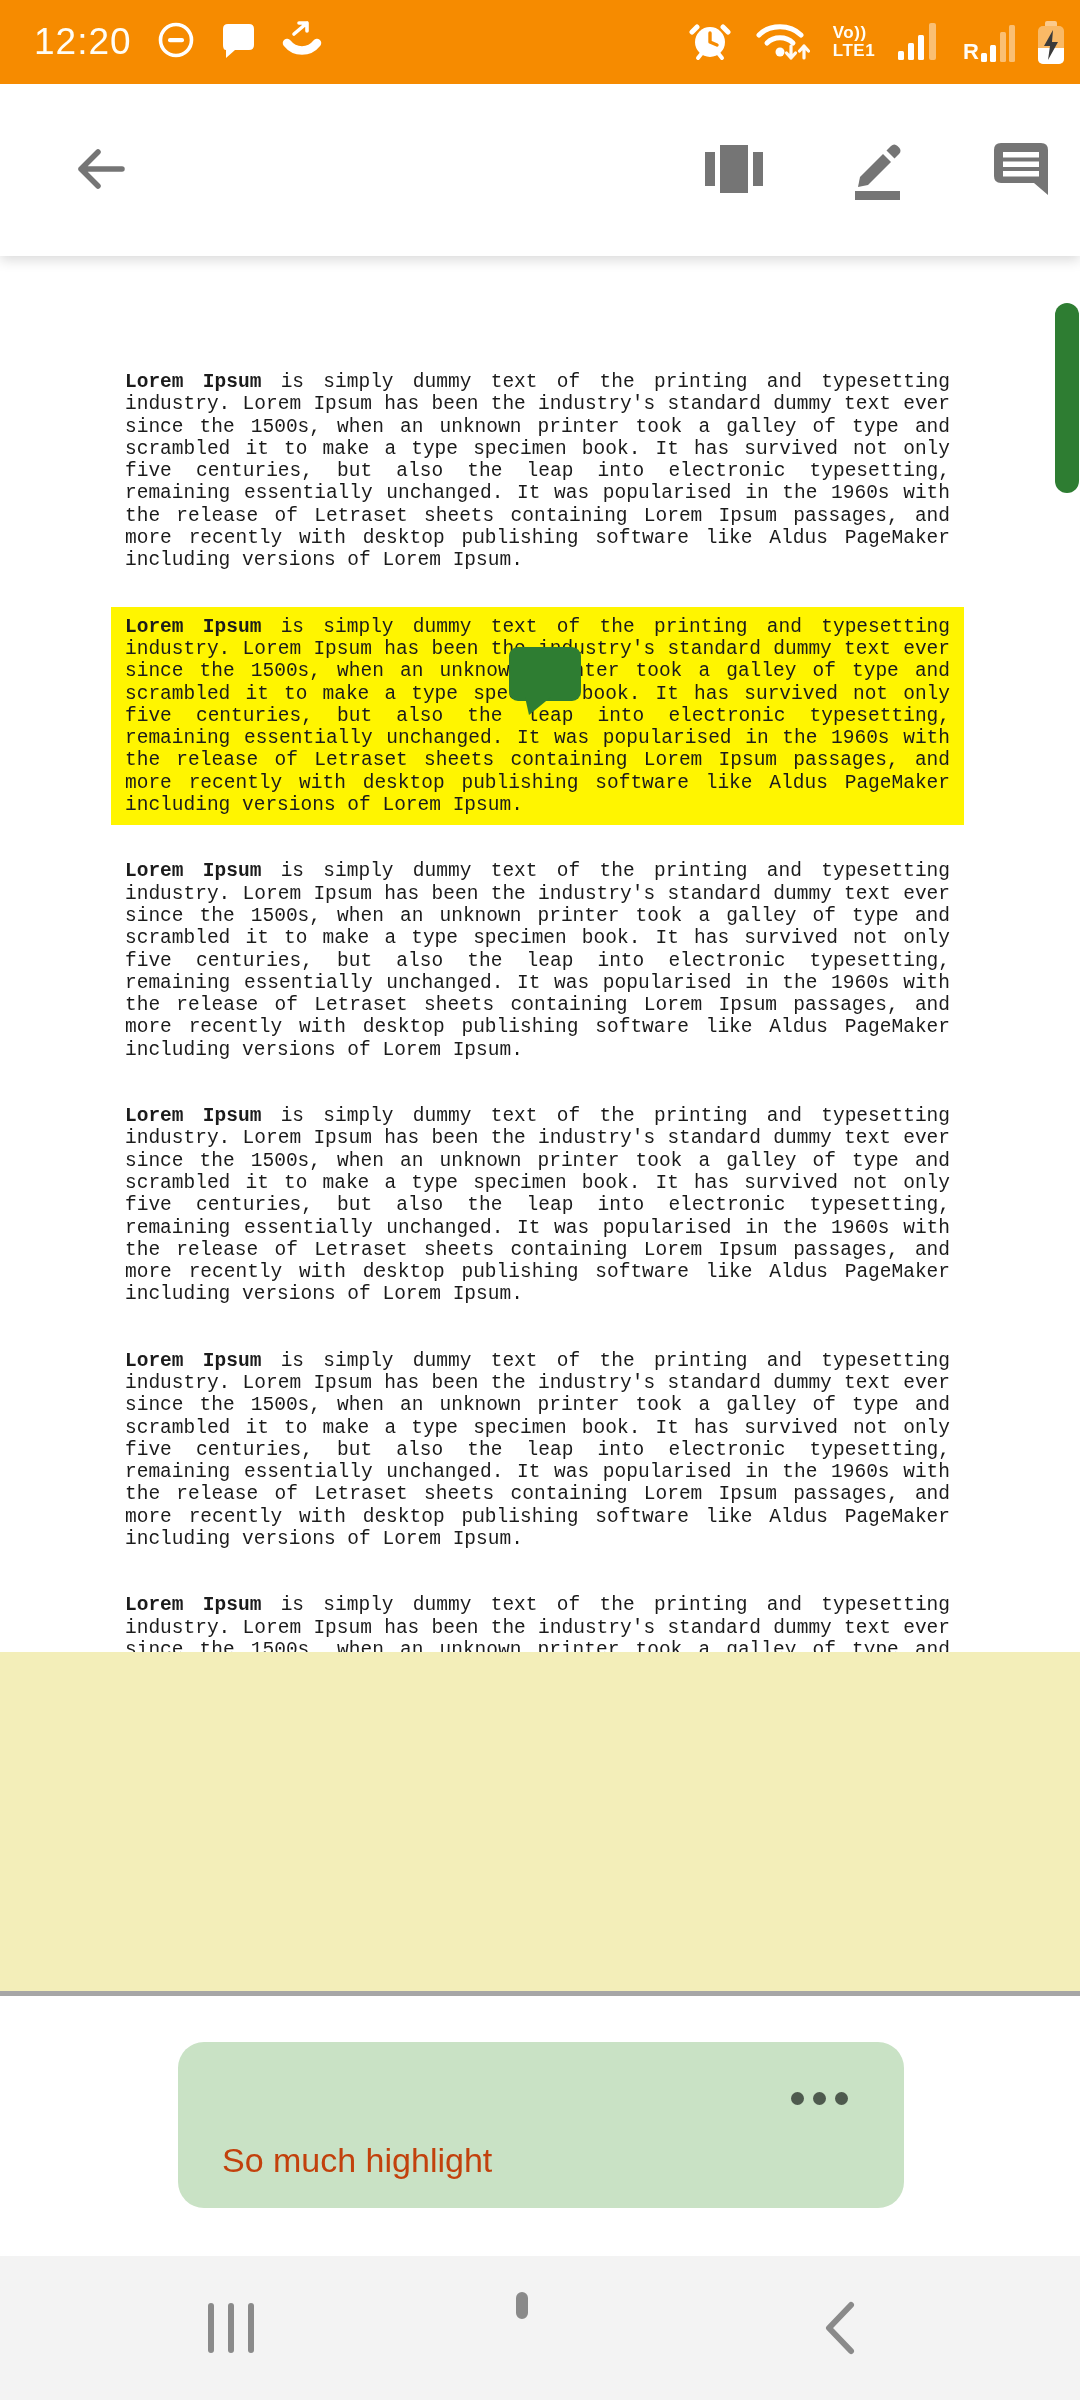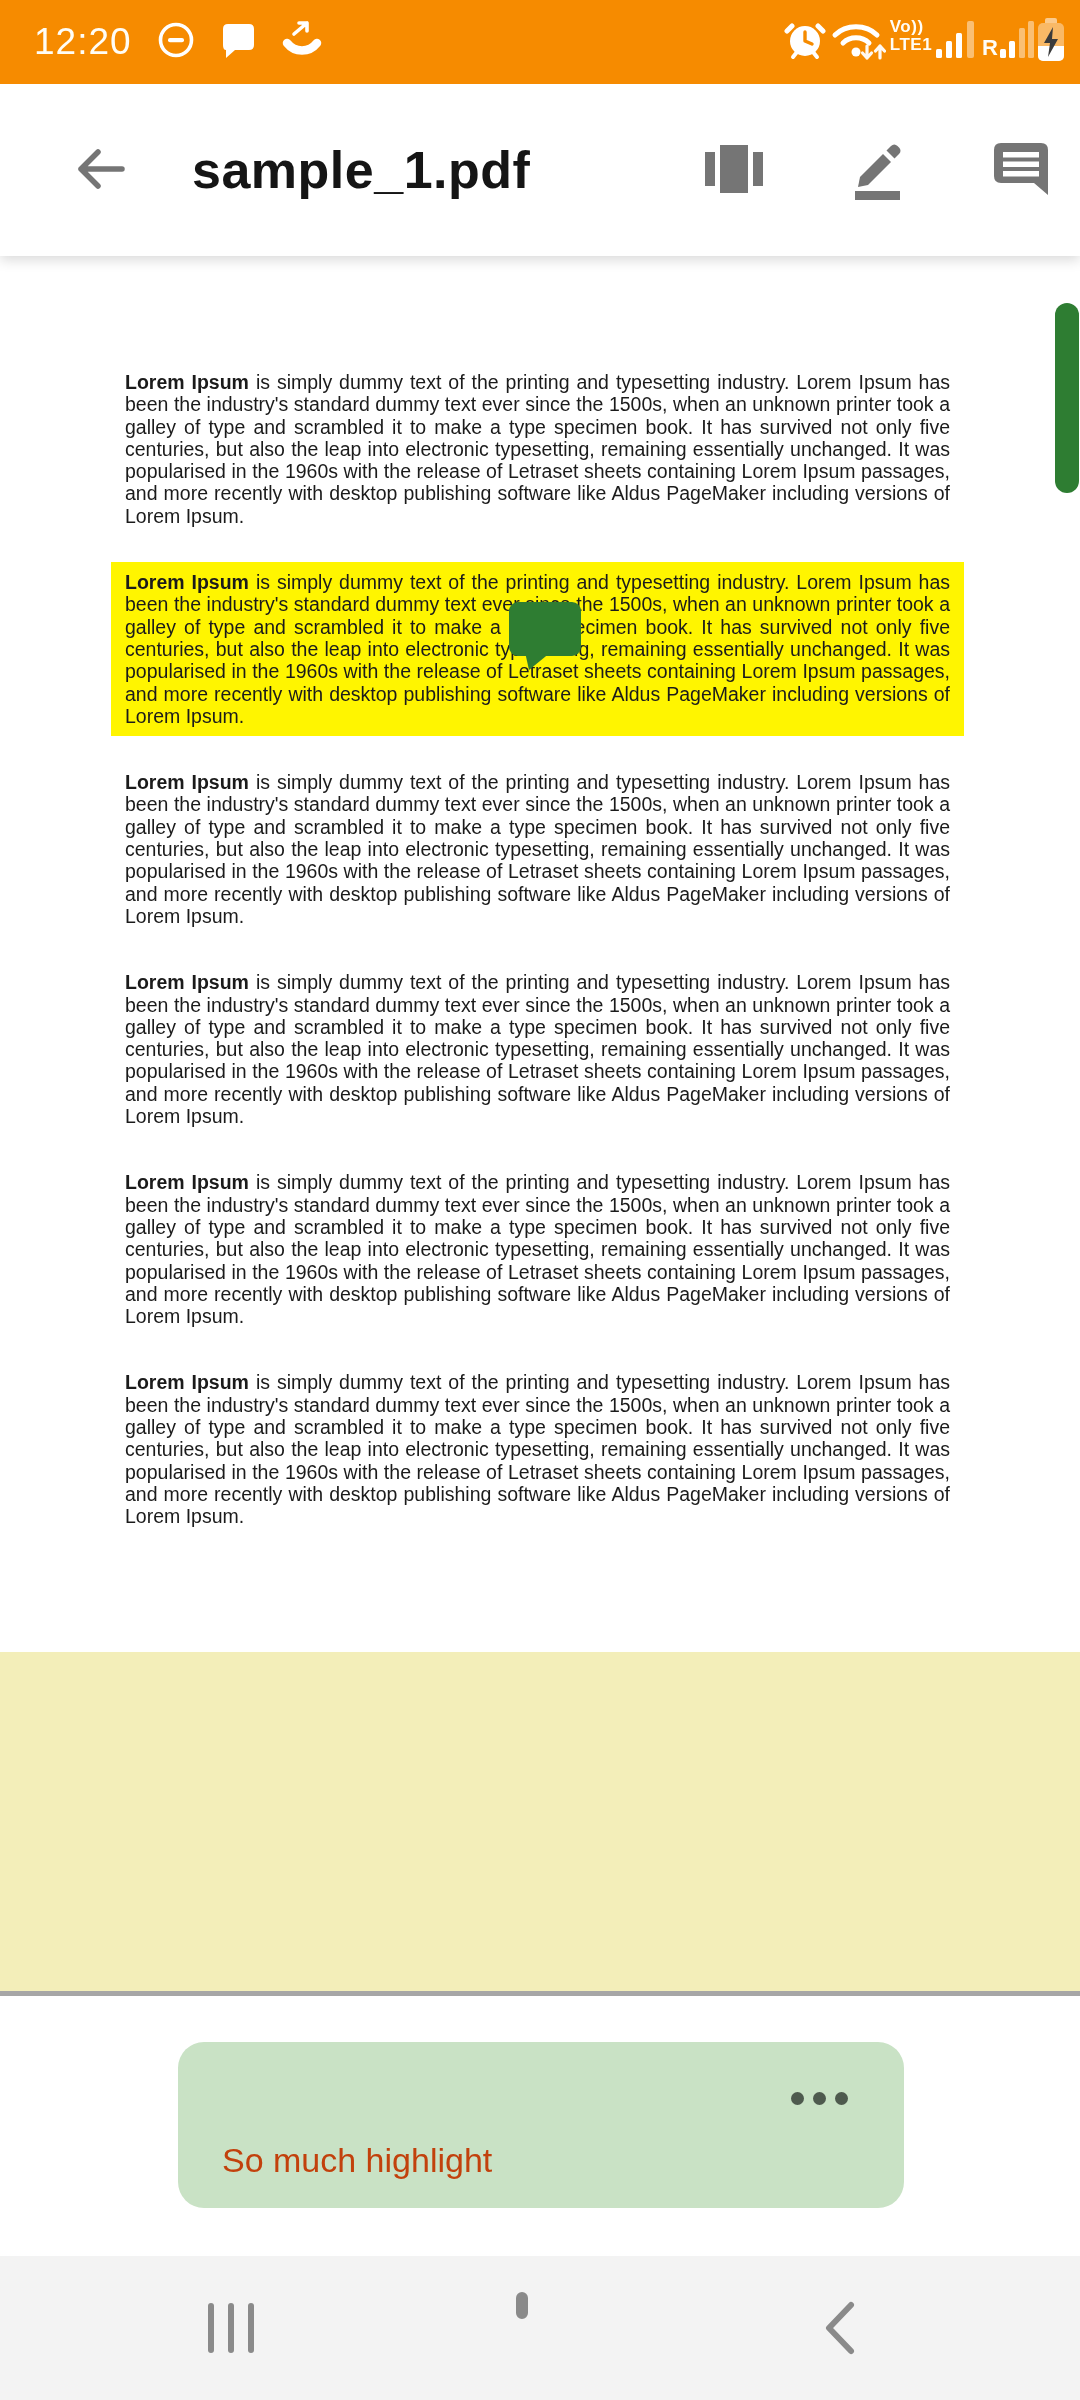--- a/index.html
+++ b/index.html
@@ -8,21 +8,21 @@
     font-family:"Liberation Sans", sans-serif; overflow:hidden;padding-left:32px;
   }
 
   
   .status-bar {
     position:absolute; top:0; left:0; width:1080px; height:84px;
     background:#F68B00; display:flex; align-items:center; color:#FFFDF6; z-index:10;
   }
   .sb-time { font-size:37px; margin-left:34px; letter-spacing:1px; }
   .sb-left { display:flex; align-items:center; gap:22px; margin-left:24px; }
-  .sb-right { margin-left:auto; display:flex; align-items:flex-start; gap:4px; margin-right:16px; }
+  .sb-right { margin-left:auto; display:flex; align-items:center; gap:23px; margin-right:16px; }
   .volte { font-size:17px; font-weight:bold; line-height:18px; letter-spacing:0.5px; }
   .r-sig { display:flex; align-items:flex-end; gap:2px; }
   .r-label { font-size:22px; font-weight:bold; line-height:20px; }
   .battery { display:flex; flex-direction:column; align-items:center; }
   .battery-cap { width:12px; height:5px; background:rgba(255,255,255,0.55); border-radius:2px 2px 0 0; }
   .battery-body { position:relative; width:26px; height:38px; border-radius:5px; background:rgba(255,255,255,0.4); overflow:hidden; }
   .battery-fill { position:absolute; bottom:0; left:0; width:100%; height:40%; background:#ffffff; }
   .battery-bolt { position:absolute; top:3px; left:4px; }
 
   
@@ -30,21 +30,21 @@
     position:absolute; top:84px; left:0; width:1080px; height:172px; background:#ffffff;
     box-shadow:0 4px 12px rgba(0,0,0,0.15); display:flex; align-items:center; z-index:9;
   }
   .back-btn { margin-left:70px; width:60px; height:60px; display:flex; align-items:center; justify-content:center; background:none; border:none; padding:0; }
   .tb-title { font-size:52px; font-weight:bold; color:#151515; margin-left:62px; letter-spacing:0.5px; }
   .tb-actions { margin-left:auto; margin-right:28px; display:flex; align-items:center; gap:82px; }
   .tb-actions button { background:none; border:none; padding:0; display:flex; align-items:center; justify-content:center; }
 
   
   .doc { position:absolute; top:256px; left:0; width:1080px; height:2000px; background:#ffffff; z-index:1; }
-  .doc-text { position:absolute; top:115px; left:125px; width:825px; }
+  .doc-text { position:absolute; top:115px; left:125px; width:825px;font-family:Liberation Mono, monospace; }
   .para { font-size:19.5px; line-height:22.3px; text-align:justify; color:#1b1b1b; margin:0 0 44px 0; }
   .para .lead { font-weight:bold; }
   .hl { position:relative; background:#FFF500; padding:9px 14px; margin:-9px -14px 35px -14px; }
   .hl .para { margin:0; }
   .marker { position:absolute; left:398px; top:40px; }
   .scrollbar-thumb {
     position:absolute; right:1px; top:47px; width:24px; height:190px;
     background:#2E7D32; border-radius:12px;
   }
 
@@ -146,21 +146,20 @@
   </div>
 
   <div class="toolbar">
     <button class="back-btn">
       <span>
         <svg width="58" height="58" viewBox="0 0 58 58">
             <path d="M51 29 H10 M10 29 L27 12 M10 29 L27 46" stroke="#757575" stroke-width="5.5" fill="none" stroke-linecap="round" stroke-linejoin="round"></path>
           </svg>
       </span>
     </button>
-    <span class="tb-title">sample_1.pdf</span>
     <span class="tb-actions">
       <button>
         <span>
           <svg width="60" height="62" viewBox="0 0 60 62">
               <rect x="1" y="14" width="10" height="34" fill="#757575"></rect>
               <rect x="16" y="7" width="28" height="48" fill="#757575"></rect>
               <rect x="49" y="14" width="10" height="34" fill="#757575"></rect>
             </svg>
         </span>
       </button>

